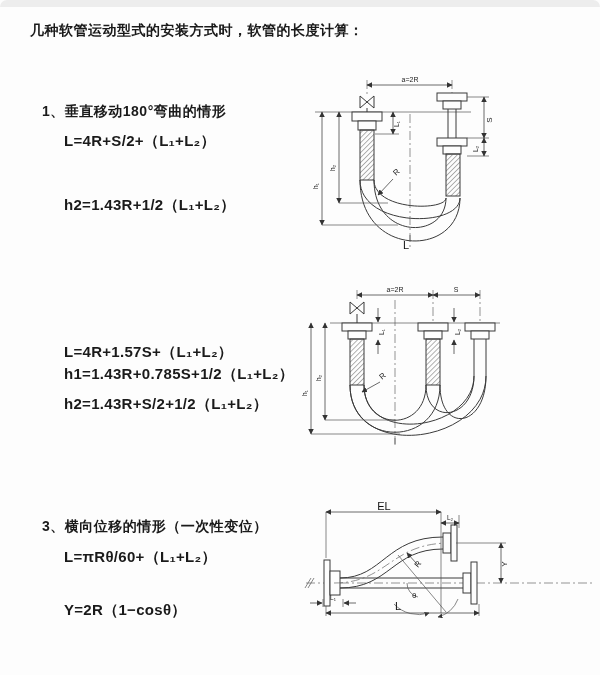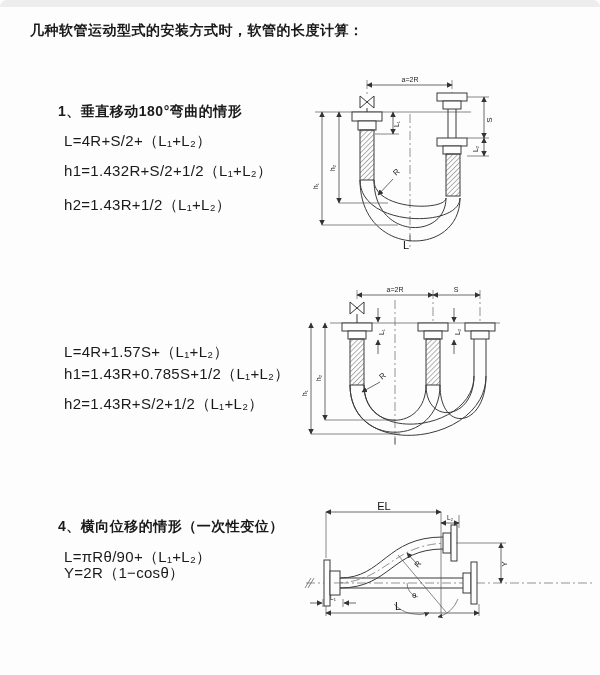--- a/index.html
+++ b/index.html
@@ -1,21 +1,21 @@
 <!DOCTYPE html>
 <html><head>
 <meta charset="utf-8">
 <style>
   html,body{margin:0;padding:0;background:#fdfdfd;}
   #page{position:relative;width:600px;height:675px;background:#fdfdfd;overflow:hidden;
         font-family:"Liberation Sans","DejaVu Sans",sans-serif;color:#1a1a1a;border-radius:7px;}
   #top-strip{position:absolute;left:0;top:0;width:600px;height:7px;background:#ededed;}
   .doc-title{position:absolute;left:30px;top:22px;font-size:14px;font-weight:600;letter-spacing:.5px;}
-  .sec-heading{position:absolute;left:42px;font-size:14px;font-weight:600;letter-spacing:.5px;margin-left:16px;}
-  .formula{position:absolute;left:64px;font-size:15px;font-weight:400;letter-spacing:.3px;}
+  .sec-heading{position:absolute;left:42px;font-size:14px;font-weight:600;letter-spacing:.5px;}
+  .formula{position:absolute;left:64px;font-size:15px;font-weight:700;letter-spacing:.3px;}
   svg{position:absolute;}
   .ln{stroke:#3a3a3a;stroke-width:1;fill:none;}
   .thin{stroke:#555;stroke-width:.7;fill:none;}
   .dim{stroke:#444;stroke-width:.8;fill:none;}
   .cl{stroke:#666;stroke-width:.7;fill:none;stroke-dasharray:9 3 2 3;}
   .braid{fill:url(#hatch);stroke:#3a3a3a;stroke-width:1;}
   .fit{fill:#fdfdfd;stroke:#3a3a3a;stroke-width:1;}
   text.dlab{font-family:"Liberation Sans","DejaVu Sans",sans-serif;font-size:7px;fill:#222;}
   text.dlab2{font-family:"Liberation Sans","DejaVu Sans",sans-serif;font-size:6.5px;fill:#222;}
   text.dbig{font-family:"Liberation Sans","DejaVu Sans",sans-serif;font-size:11px;fill:#111;}
@@ -35,30 +35,29 @@
       <pattern id="hatch" width="3.5" height="3.5" patternUnits="userSpaceOnUse" patternTransform="rotate(45)">
         <line x1="0" y1="0" x2="0" y2="3.5" stroke="#8a8a8a" stroke-width="1.3"></line>
       </pattern>
     </defs>
   </svg>
 
   <div class="doc-title">几种软管运动型式的安装方式时，软管的长度计算：</div>
 
   <div class="sec-heading" style="top:103px">1、垂直移动180°弯曲的情形</div>
   <div class="formula" style="top:132px">L=4R+S/2+（L₁+L₂）</div>
-  <div class="formula" style="top:162px">h1=1.432R+S/2+1/2（L₁+L₂）</div>
   <div class="formula" style="top:196px">h2=1.43R+1/2（L₁+L₂）</div>
 
   <div class="formula" style="top:343px">L=4R+1.57S+（L₁+L₂）</div>
   <div class="formula" style="top:365px">h1=1.43R+0.785S+1/2（L₁+L₂）</div>
   <div class="formula" style="top:395px">h2=1.43R+S/2+1/2（L₁+L₂）</div>
 
-  <div class="sec-heading" style="top:518px">4、横向位移的情形（一次性变位）</div>
-  <div class="formula" style="top:548px">L=πRθ/90+（L₁+L₂）</div>
-  <div class="formula" style="top:564px">Y=2R（1−cosθ）</div>
+  <div class="sec-heading" style="top:518px">3、横向位移的情形（一次性变位）</div>
+  <div class="formula" style="top:548px">L=πRθ/60+（L₁+L₂）</div>
+  <div class="formula" style="top:601px">Y=2R（1−cosθ）</div>
 
   <svg style="left:303px;top:66px" width="297" height="195" viewBox="0 0 297 195">
     <g>
       <line class="cl" x1="107" y1="48" x2="107" y2="182"></line>
       <line class="cl" x1="64" y1="14" x2="64" y2="30"></line>
       <line class="cl" x1="149" y1="14" x2="149" y2="27"></line>
     </g>
     <g>
       <line class="thin" x1="12" y1="46" x2="168" y2="46"></line>
     </g>

